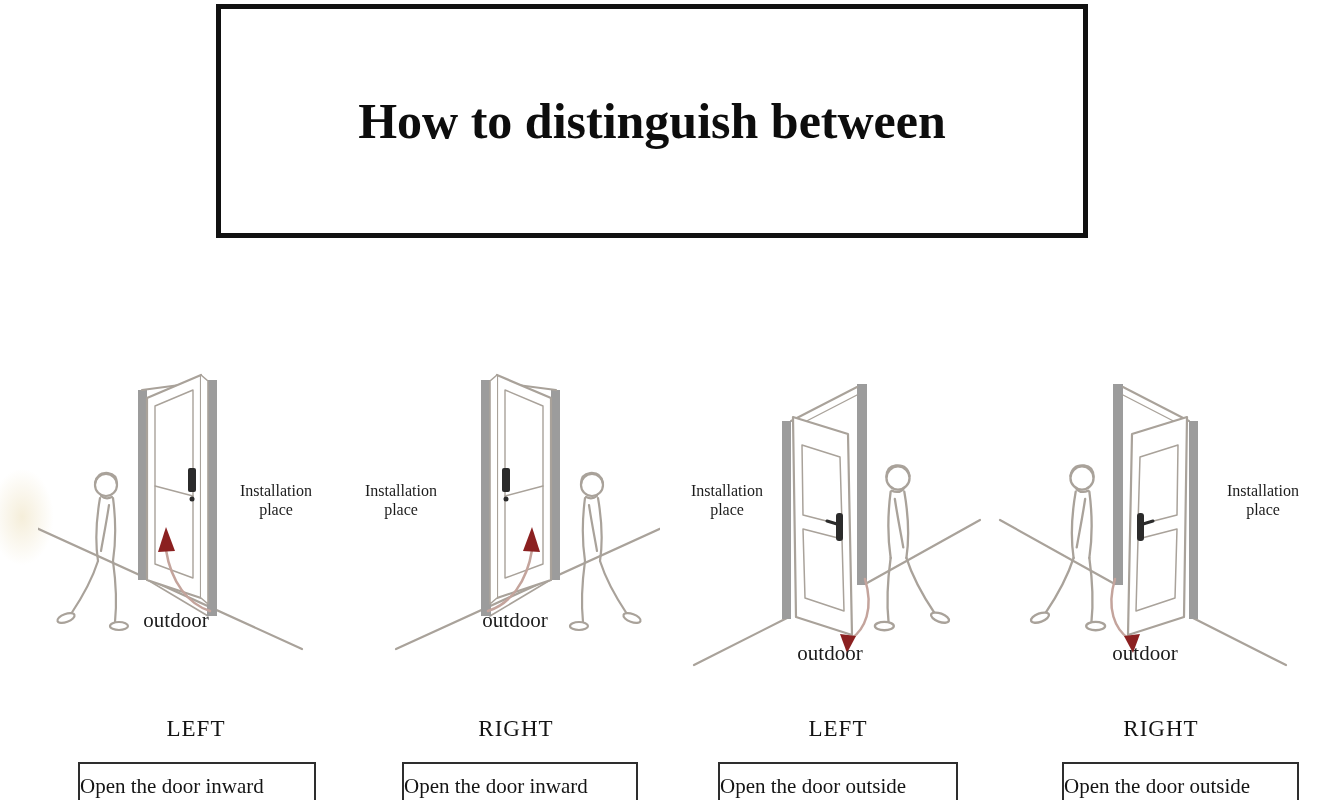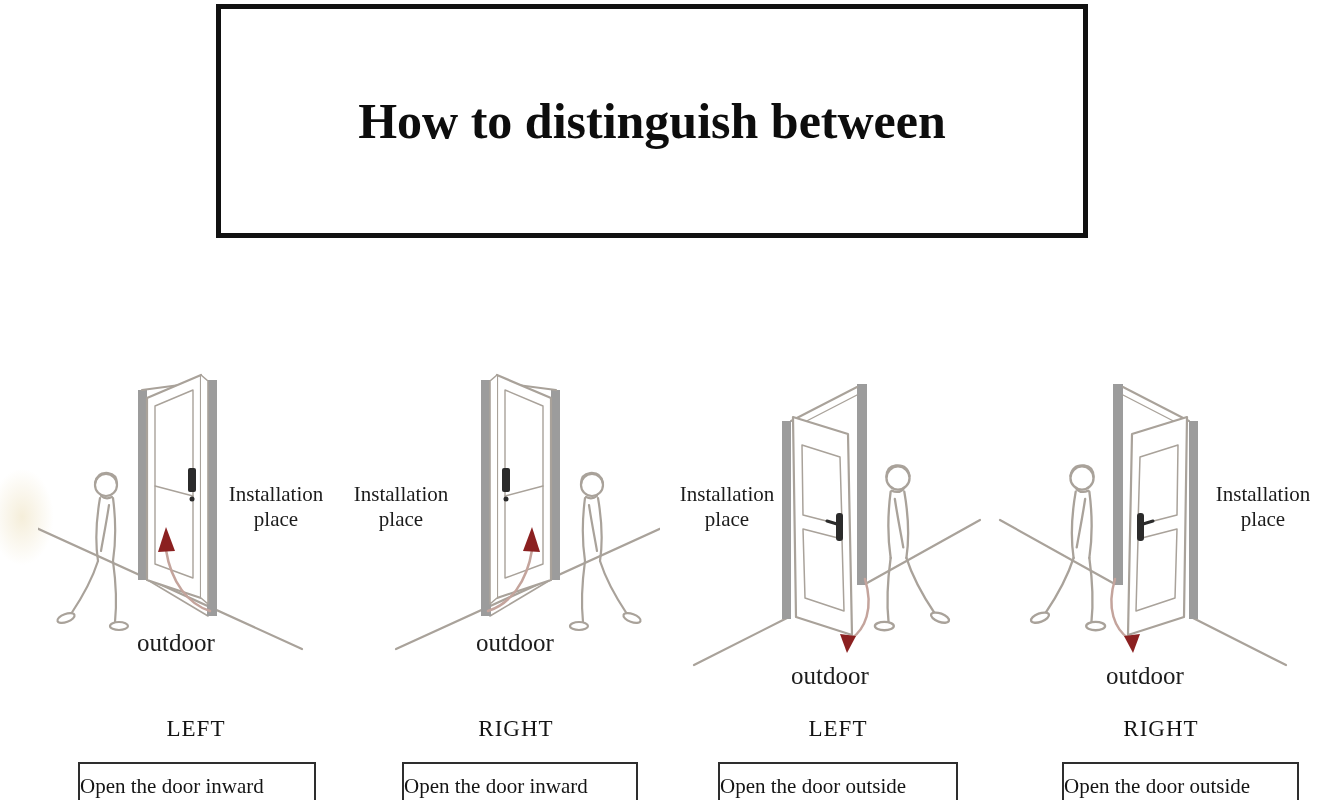--- a/index.html
+++ b/index.html
@@ -27,25 +27,25 @@
   }
   .smudge{
     position:absolute;left:-22px;top:450px;width:88px;height:134px;
     background:radial-gradient(closest-side,#f5eeda 0%,rgba(245,238,218,0) 72%);
   }
   .panel{position:absolute;width:332px;height:444px}
   .panel-art{position:absolute;left:0;top:8px;display:block}
   .mirror{transform:scaleX(-1)}
   .inst-label{
     position:absolute;width:112px;text-align:center;
-    font-size:21px;line-height:1.18;color:var(--text);
+    font-size:16px;line-height:1.18;color:var(--text);
   }
   .outdoor-label{
     position:absolute;width:84px;text-align:center;
-    font-size:25px;color:var(--text);margin-top:21px;
+    font-size:21px;color:var(--text);
   }
   .side-label{
     position:absolute;width:160px;text-align:center;
     font-size:23px;letter-spacing:1px;color:#141414;white-space:nowrap;
   }
   .action-box{
     position:absolute;height:48px;border:2px solid #2e2e2e;background:#ffffff;
     display:flex;align-items:center;justify-content:flex-start;
   }
   .action-label{font-size:21px;color:#141414;white-space:nowrap}

